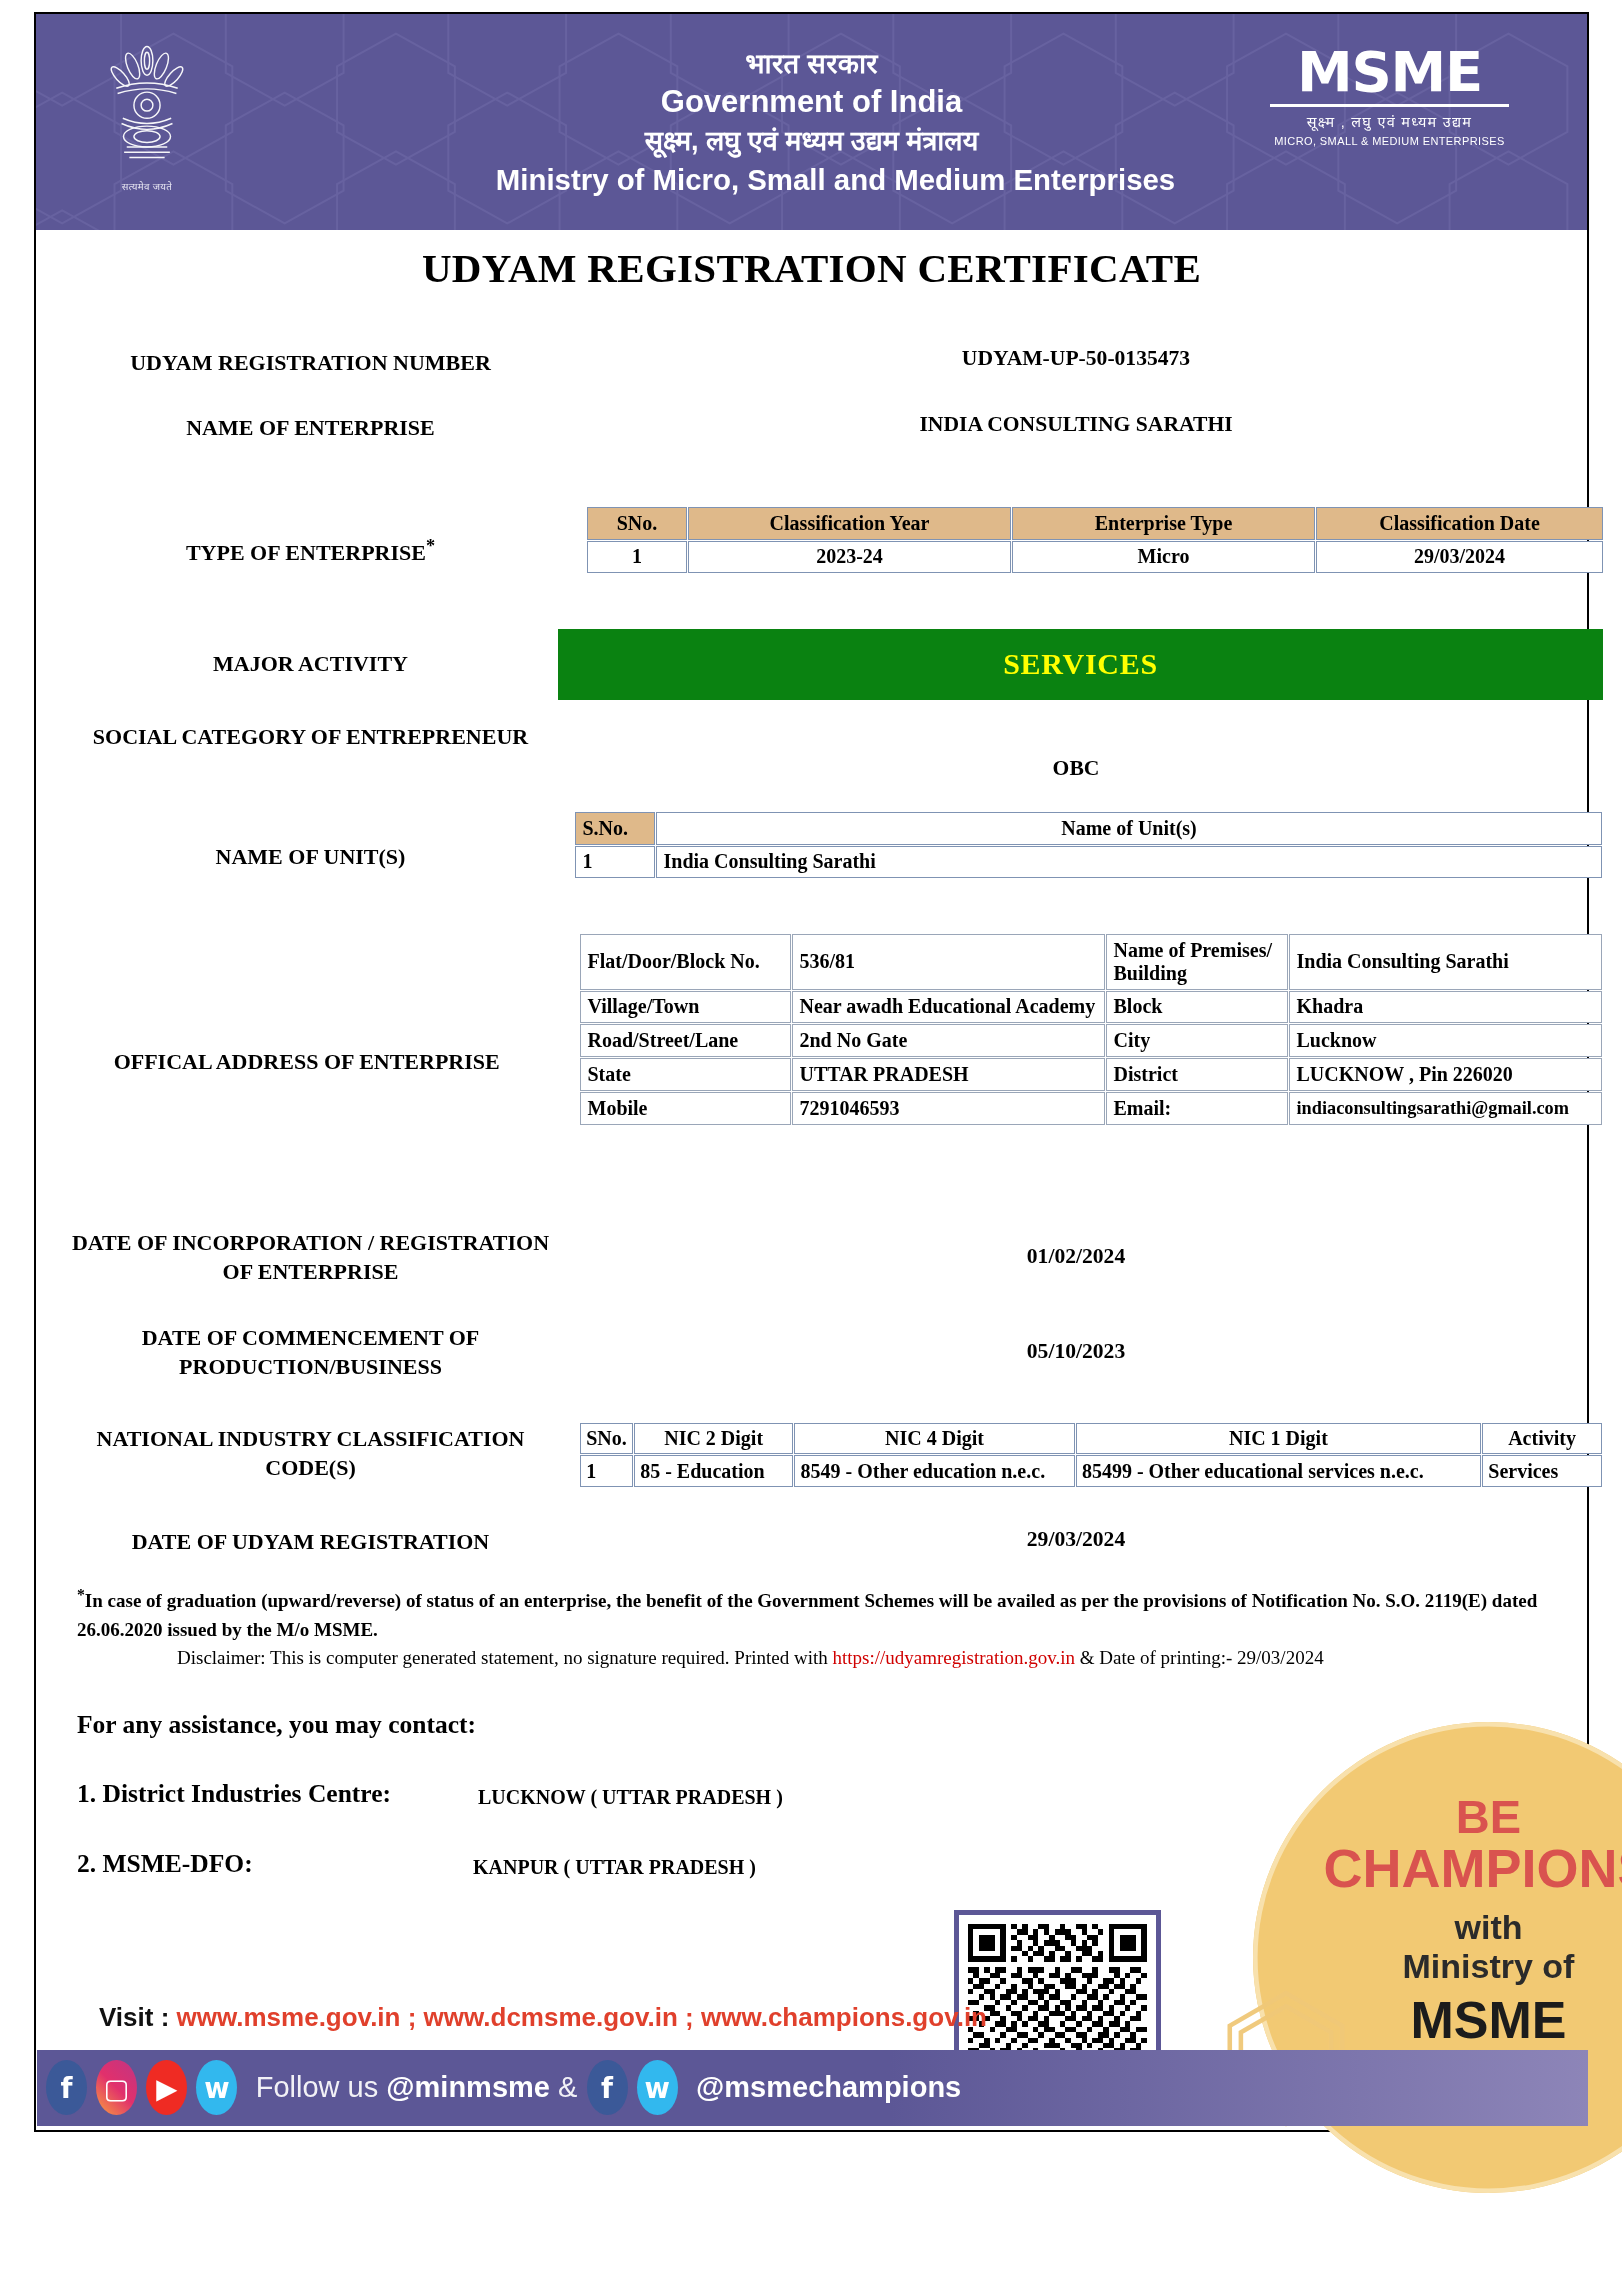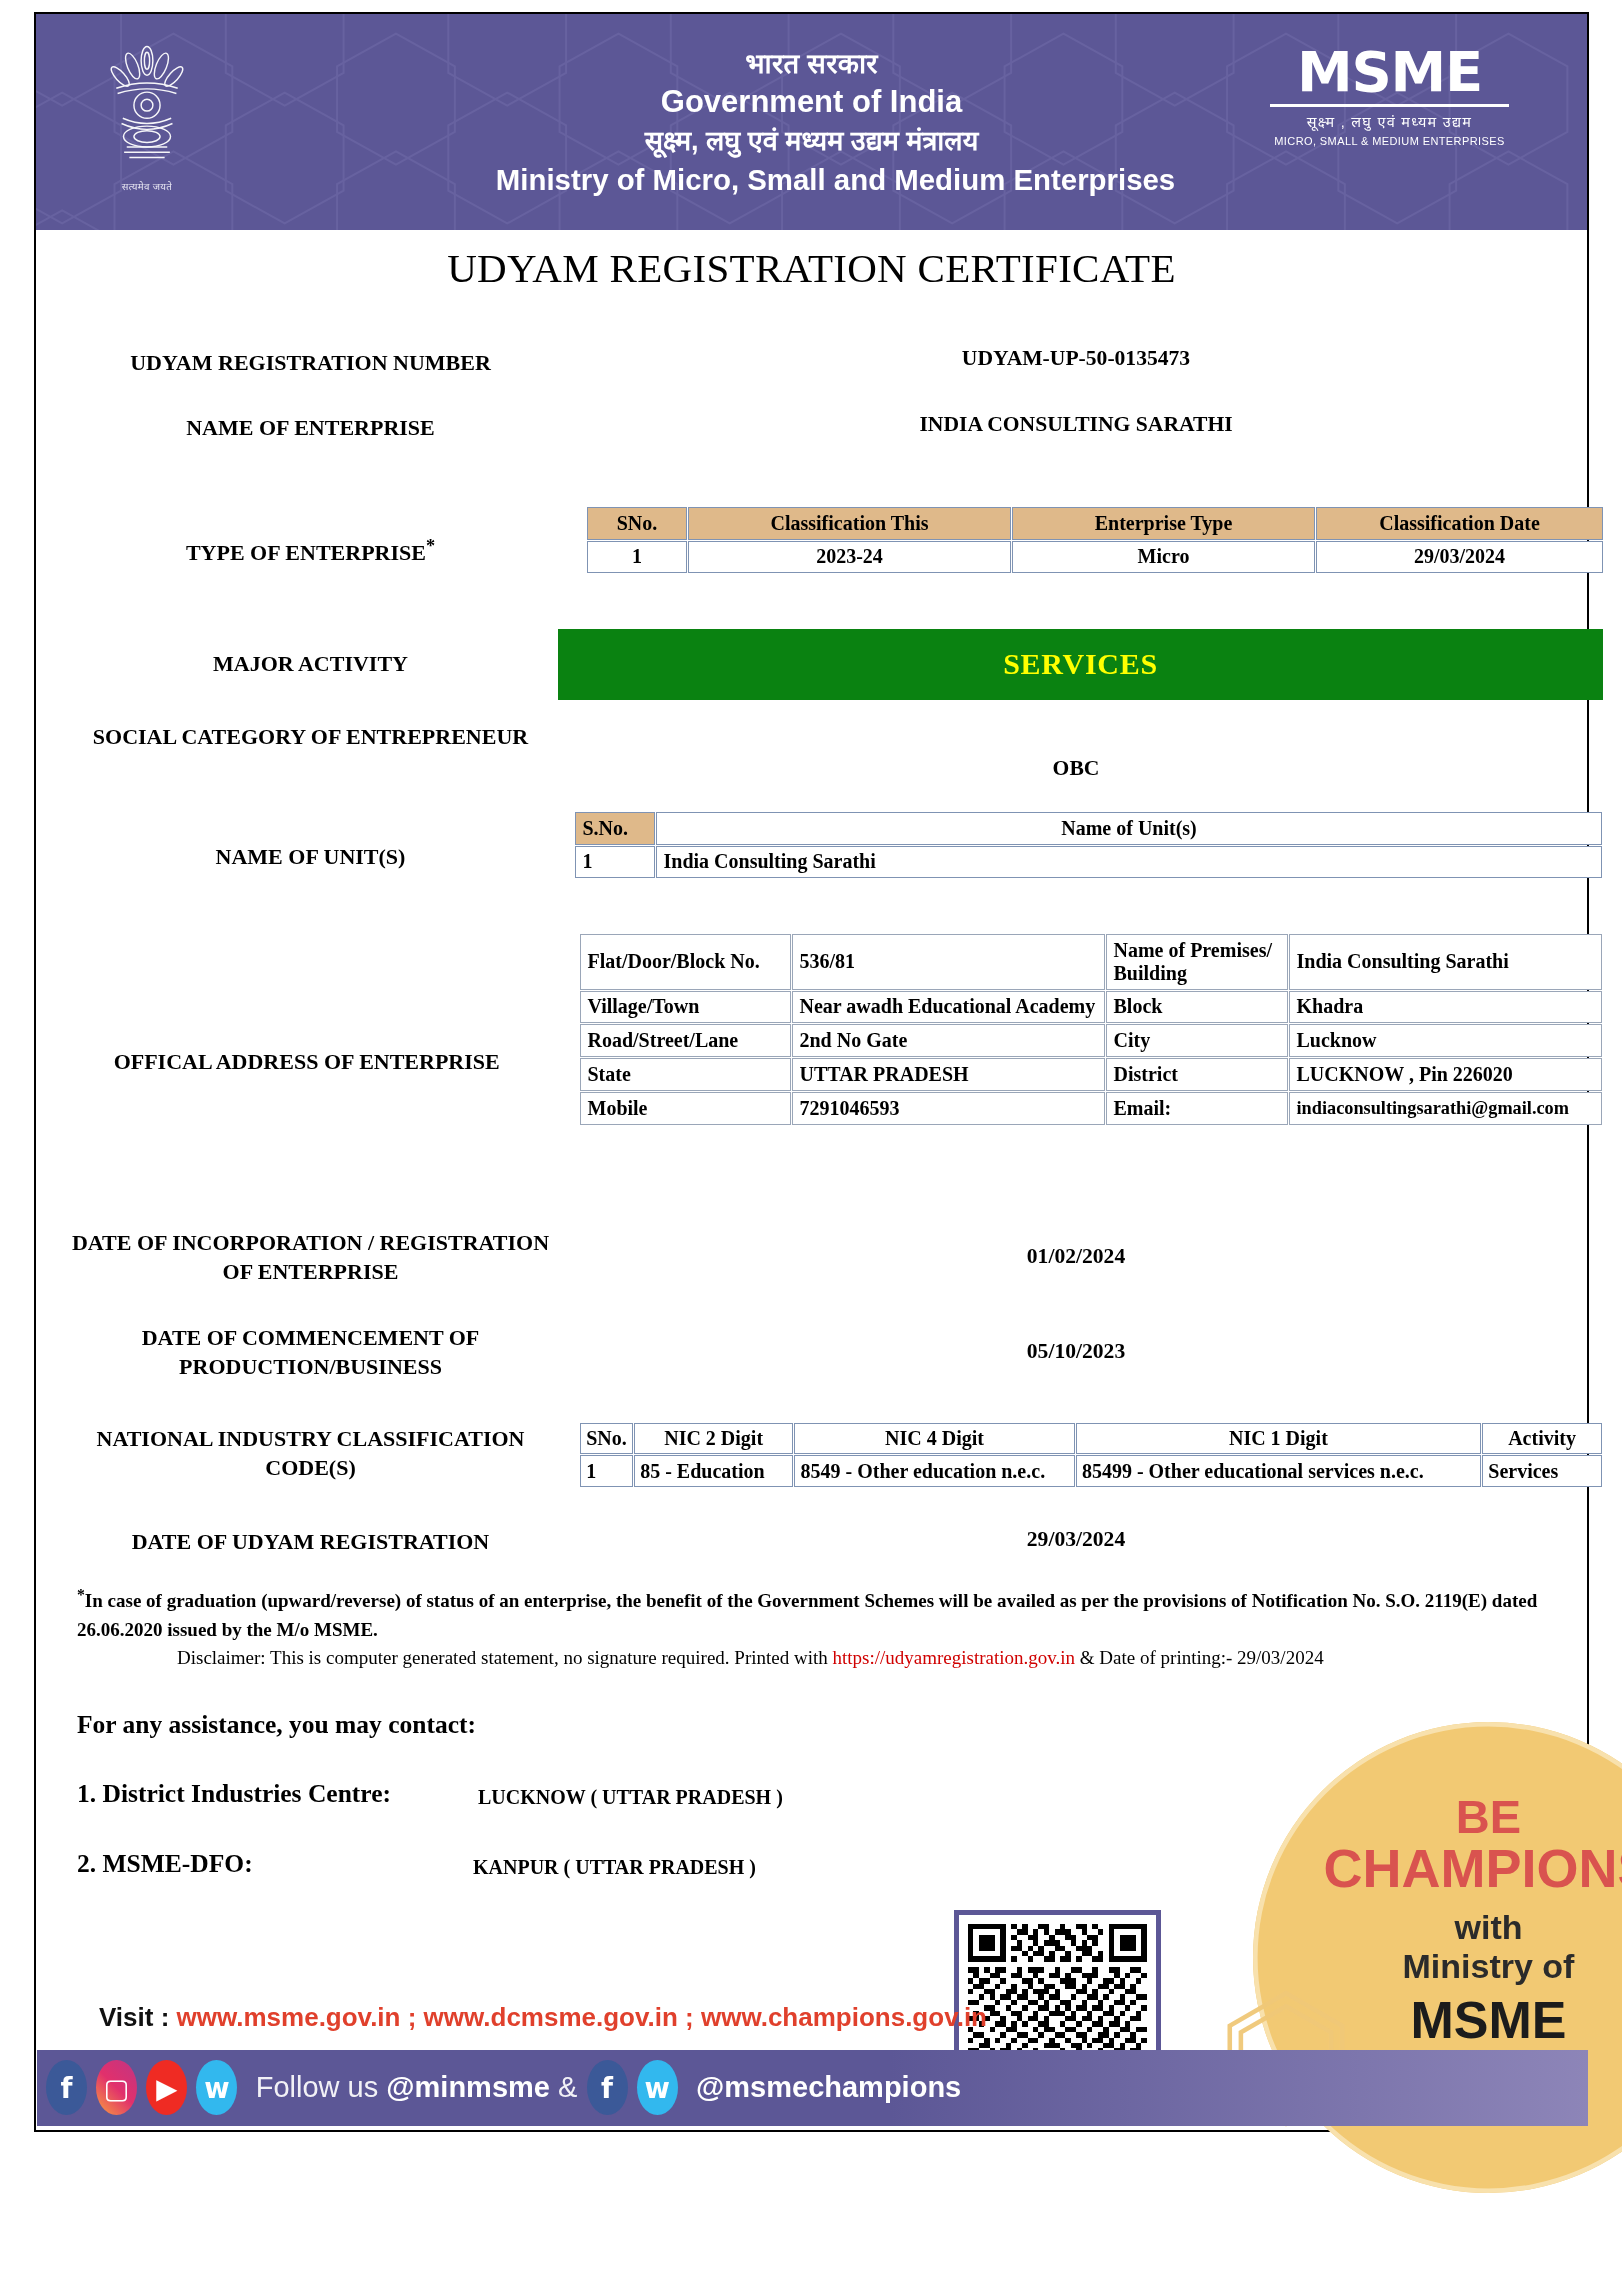--- a/index.html
+++ b/index.html
@@ -62,21 +62,21 @@
     font-size:56px;font-weight:700;letter-spacing:-1.3px;line-height:.96;
     font-family:"DejaVu Sans",sans-serif;
   }
   .msme-logo .rule{height:3.3px;background:#fff;margin:5.2px auto 5.9px;width:96%;}
   .msme-logo .hi{font-size:14.4px;letter-spacing:1.3px;line-height:1.3;}
   .msme-logo .en{font-size:11px;letter-spacing:0.4px;margin-top:3.3px;}
 
   
   .cert-title{
     position:absolute;left:0;top:230px;width:100%;
-    text-align:center;font-size:41px;font-weight:400;letter-spacing:0.3px;
+    text-align:center;font-size:41px;font-weight:700;letter-spacing:0.3px;
   }
   .lbl{
     position:absolute;
     font-weight:700;font-size:22px;text-align:center;line-height:1.32;
   }
   .val{
     position:absolute;
     font-weight:700;font-size:21.6px;text-align:center;
   }
 
@@ -290,21 +290,21 @@
     <div class="val" style="left:713px;top:398px;width:654px;">INDIA CONSULTING SARATHI</div>
 
     <div class="lbl" style="left:26px;top:520px;width:497px;">
       <span>TYPE OF ENTERPRISE</span><sup style="font-size:18.3px;">*</sup>
     </div>
 
     <table class="t-class">
       <tbody>
           <tr>
         <th style="width:85px;">SNo.</th>
-        <th style="width:308px;">Classification This</th>
+        <th style="width:308px;">Classification Year</th>
         <th style="width:288px;">Enterprise Type</th>
         <th>Classification Date</th>
       </tr>
       <tr>
         <td>1</td>
         <td>2023-24</td>
         <td>Micro</td>
         <td>29/03/2024</td>
       </tr>
     </tbody>

